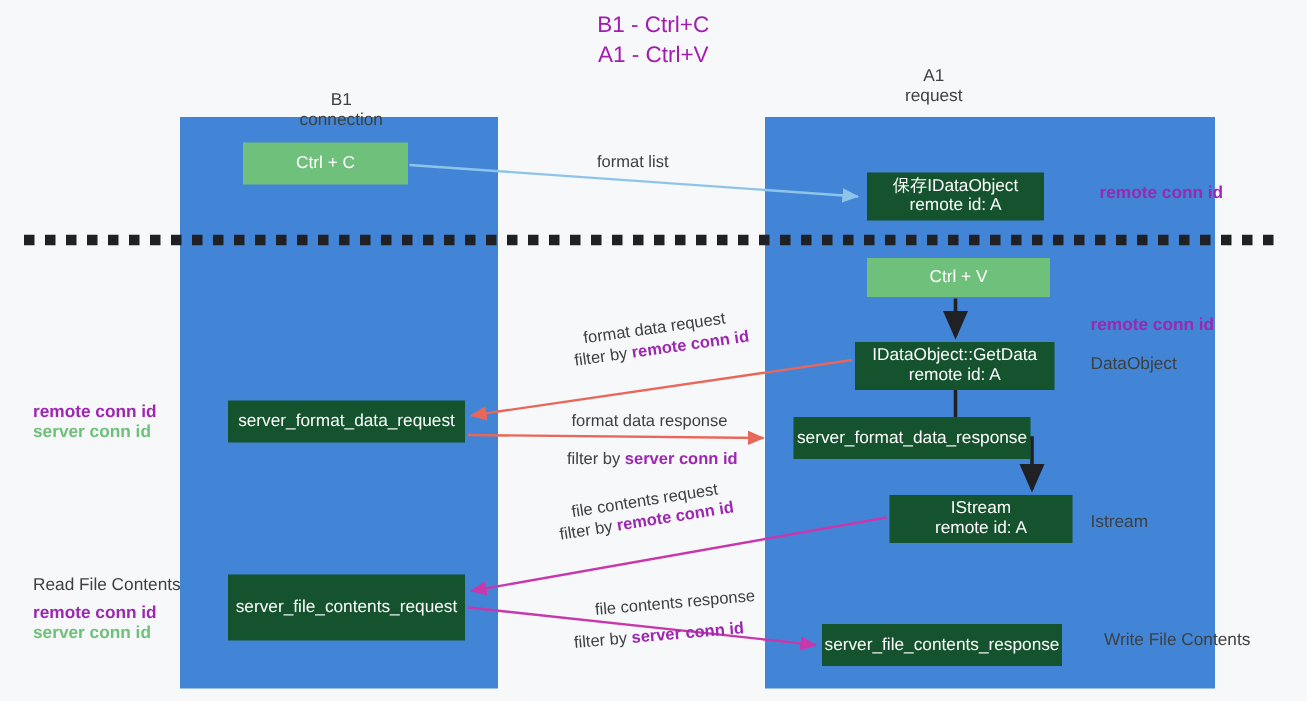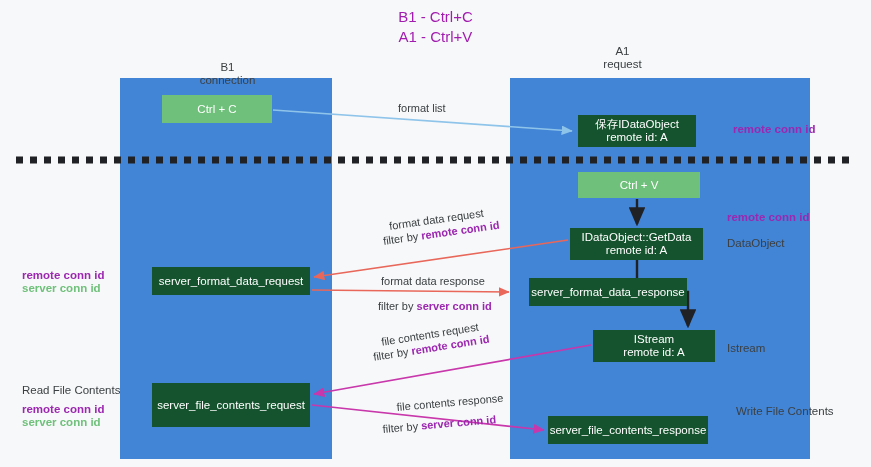--- a/index.html
+++ b/index.html
@@ -148,21 +148,21 @@
 
   <div class="lbl lbl-rot" style="left:396px;top:399px;transform:rotate(-5deg);">file contents response</div>
   <div class="lbl lbl-rot" style="left:382px;top:421px;transform:rotate(-5deg);">
     <span>filter by </span><b class="purple">server conn id</b>
   </div>
 
   <div class="note note-bold purple" style="left:733px;top:122px;">remote conn id</div>
   <div class="note note-bold purple" style="left:727px;top:210px;">remote conn id</div>
   <div class="note" style="left:727px;top:236px;">DataObject</div>
   <div class="note" style="left:727px;top:341px;">Istream</div>
-  <div class="note" style="left:736px;top:404px;">Write File Contents</div>
+  <div class="note" style="left:736px;top:420px;">Write File Contents</div>
 
   <div class="note note-bold purple" style="left:22px;top:268px;">remote conn id</div>
   <div class="note note-bold greentxt" style="left:22px;top:281px;">server conn id</div>
 
   <div class="note" style="left:22px;top:383px;">Read File Contents</div>
   <div class="note note-bold purple" style="left:22px;top:402px;">remote conn id</div>
   <div class="note note-bold greentxt" style="left:22px;top:415px;">server conn id</div>
 
 </div>
 

